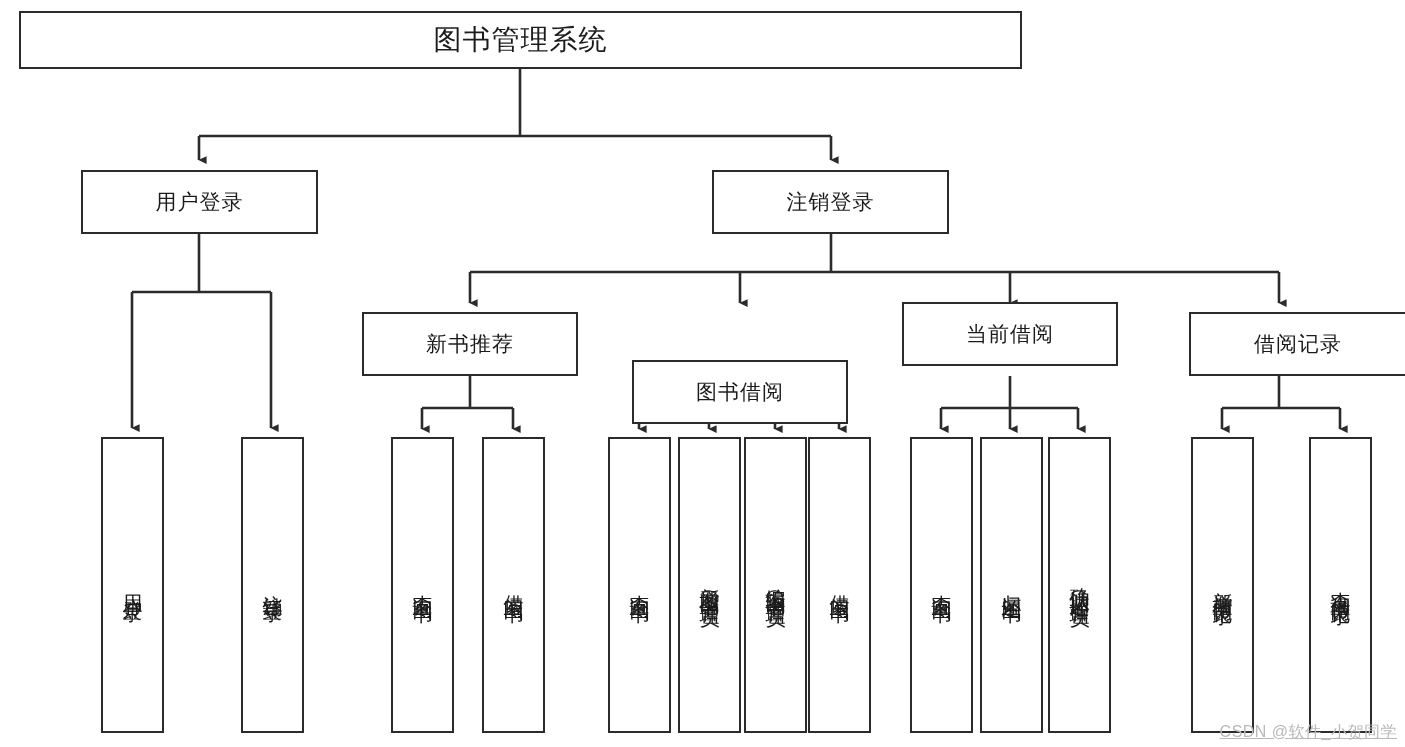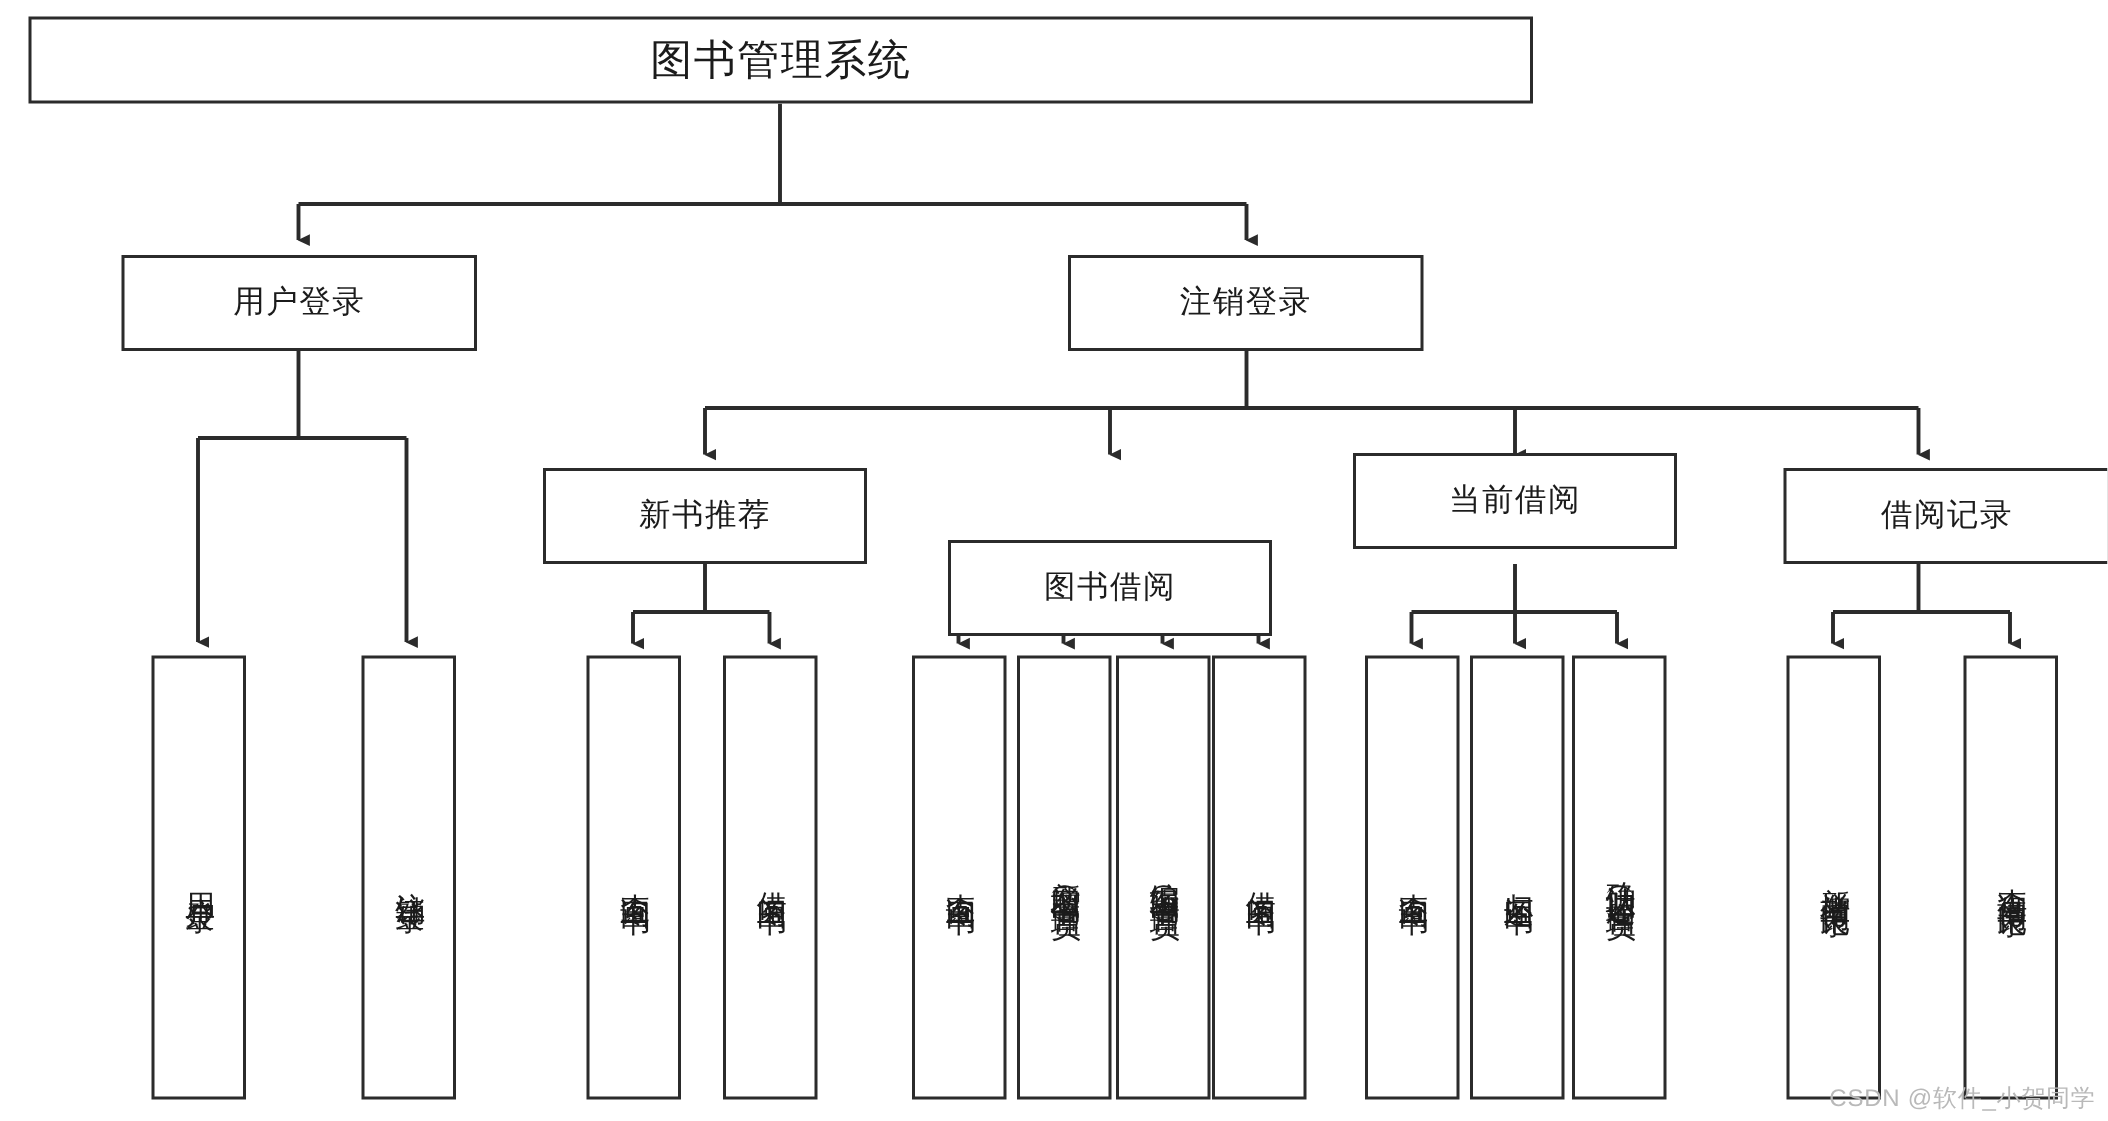--- a/index.html
+++ b/index.html
@@ -58,20 +58,21 @@
   }
   .watermark {
     position: absolute;
     right: 8px;
     bottom: 4px;
     font-size: 16px;
     color: #b9b9b9;
     letter-spacing: 0.5px;
     z-index: 5;
     white-space: nowrap;
+    text-decoration: underline;
   }
 </style>
 </head>
 <body>
 
 <div id="canvas">
 
   <svg id="edges" viewBox="0 0 1405 747" xmlns="http://www.w3.org/2000/svg">
     <defs>
       <marker id="arrow" markerWidth="9" markerHeight="9" refX="4.2" refY="7.6" orient="auto" markerUnits="userSpaceOnUse">

